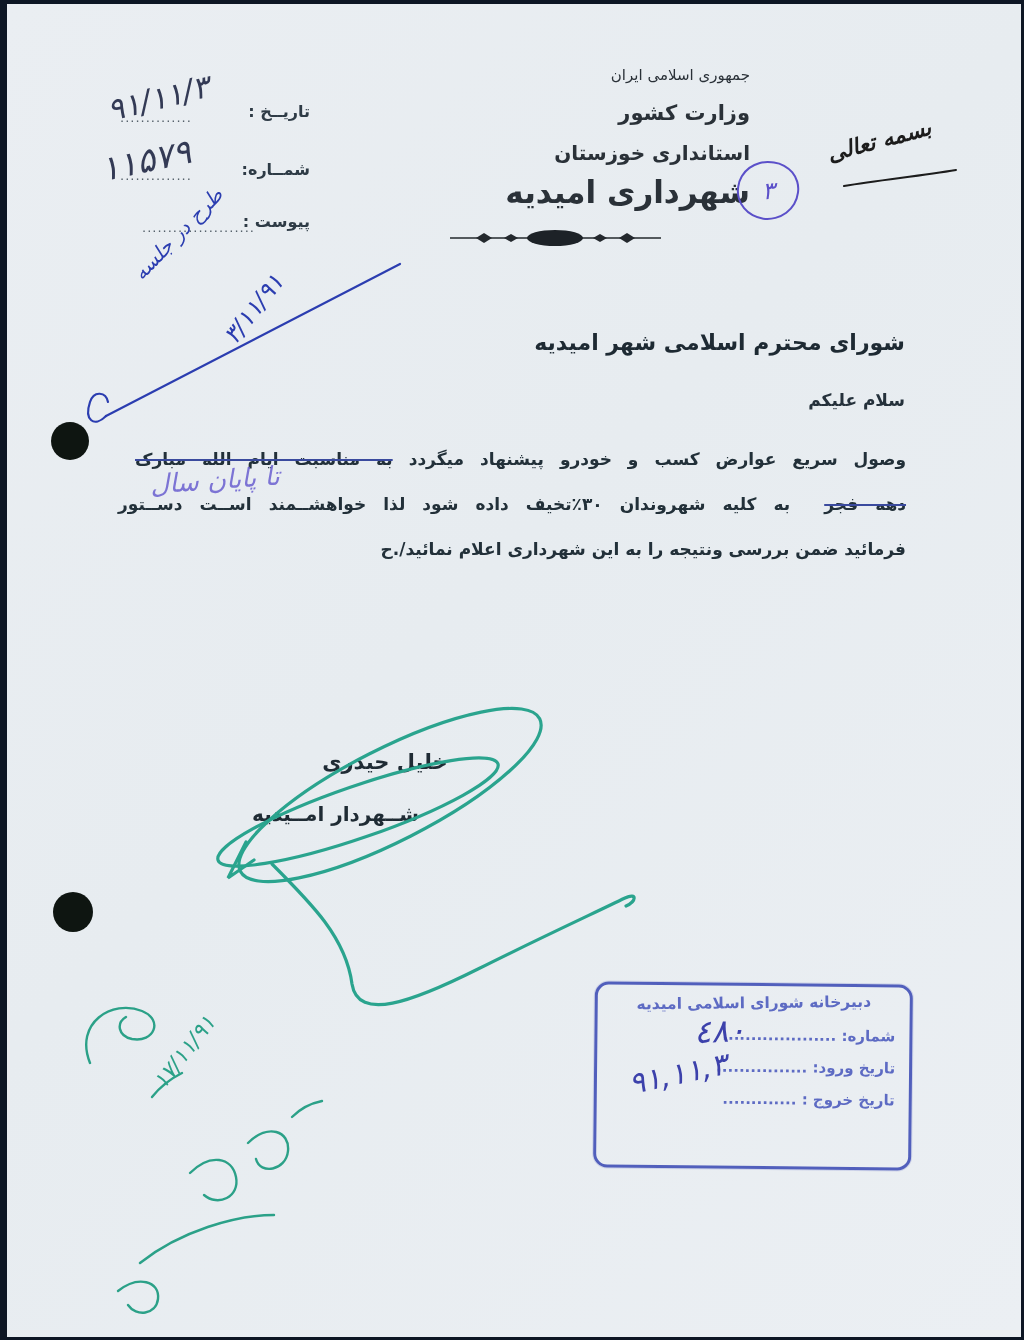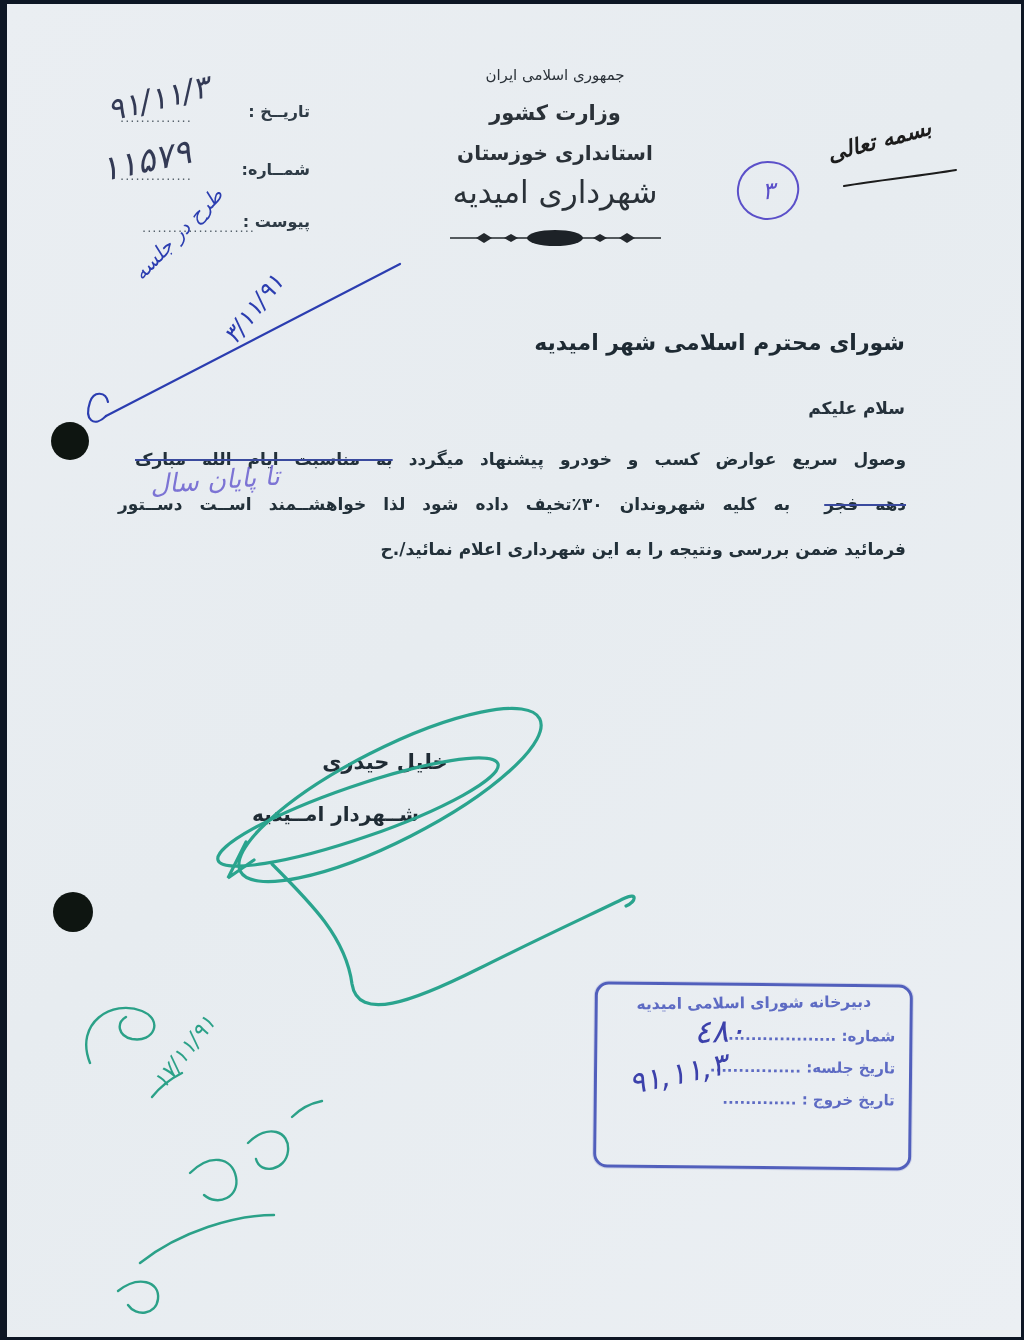--- a/index.html
+++ b/index.html
@@ -10,32 +10,32 @@
   }
   .paper{
     position:absolute;inset:0;
     background:linear-gradient(135deg,#eaeef2 0%,#e7ecf0 45%,#ebeff3 100%);
     box-shadow:inset 7px 0 0 #0d1624, inset 0 4px 0 #0d1624,
                inset -3px 0 0 #0d1624, inset 0 -3px 0 #0d1624;
   }
   .abs{position:absolute;}
   .rtl{direction:rtl;unicode-bidi:embed;}
   
-  .lh{left:360px;width:390px;text-align:center;color:#2a3138;direction:rtl;}
+  .lh{left:360px;width:390px;color:#2a3138;direction:rtl;}
   .lh1{top:66px;font-size:15px;}
   .lh2{top:101px;font-size:21px;font-weight:bold;}
   .lh3{top:141px;font-size:20px;font-weight:bold;}
-  .lh4{top:174px;font-size:31px;font-weight:normal;letter-spacing:1px;}
+  .lh4{top:174px;font-size:31px;font-weight:bold;letter-spacing:1px;}
   
   .meta-label{font-size:16px;font-weight:bold;color:#2e3b46;direction:rtl;text-align:right;}
   .meta-dots{font-size:13px;color:#55606a;letter-spacing:1px;}
   .hand{font-style:italic;color:#333a55;white-space:nowrap;direction:ltr;}
   
   .subject{right:119px;top:330px;font-size:22px;font-weight:bold;color:#1e2a33;}
-  .greeting{right:119px;top:398px;font-size:17px;font-weight:bold;color:#25313b;margin-left:48px;}
+  .greeting{right:119px;top:390px;font-size:17px;font-weight:bold;color:#25313b;margin-left:48px;}
   .bodytext{left:118px;top:437px;width:788px;color:#223039;font-size:17px;
     font-weight:bold;line-height:45px;}
   .bline{direction:rtl;text-align:justify;text-align-last:justify;}
   .bline.last{text-align:right;text-align-last:right;}
   .indent{padding-right:26px;}
   .struck{text-decoration:line-through;text-decoration-thickness:2px;
     text-decoration-color:#3a4a9e;text-decoration-skip-ink:none;margin-left:17px;}
   .inline-hw{left:150px;top:465px;font-size:26px;color:#6a5fd0;font-style:italic;
     letter-spacing:3px;transform:rotate(-4deg);direction:rtl;opacity:.85;}
   
@@ -134,21 +134,21 @@
       <ellipse cx="390" cy="795" rx="168" ry="46" transform="rotate(-27 390 795)"></ellipse>
       <ellipse cx="358" cy="812" rx="148" ry="26" transform="rotate(-19 358 812)"></ellipse>
       <path d="M246 842 L 228 878 L 254 860"></path>
       <path d="M272 864 C 312 904, 346 938, 352 984 C 358 1022, 412 1002, 478 969 C 540 938, 592 914, 625 898 C 638 892, 636 902, 626 906"></path>
     </g>
   </svg>
 
   <div class="abs stamp">
     <div class="stamp-org">دبیرخانه شورای اسلامی امیدیه</div>
     <div class="stamp-row"><span>شماره:</span> <span>....................</span></div>
-    <div class="stamp-row"><span>تاریخ جلسه:</span> <span>................</span></div>
+    <div class="stamp-row"><span>تاریخ ورود:</span> <span>................</span></div>
     <div class="stamp-row"><span>تاریخ خروج :</span> <span>.............</span></div>
   </div>
   <div class="abs stamp-hand hw480">٤٨٠</div>
   <div class="abs stamp-hand hwdate">۹۱,۱۱,۳</div>
 
   <svg class="abs" style="left:40px;top:975px;" width="330" height="360" viewBox="0 0 330 360">
     <g stroke="#2ba188" stroke-width="2.4" fill="none" stroke-linecap="round">
       <path d="M50 88 C 34 48, 72 24, 102 36 C 124 45, 114 68, 92 64 C 78 61, 76 48, 86 42"></path>
       <path d="M112 122 C 120 112, 130 104, 142 98"></path>
       <path d="M150 198 C 170 178, 192 182, 196 202 C 200 222, 178 232, 164 220"></path>

